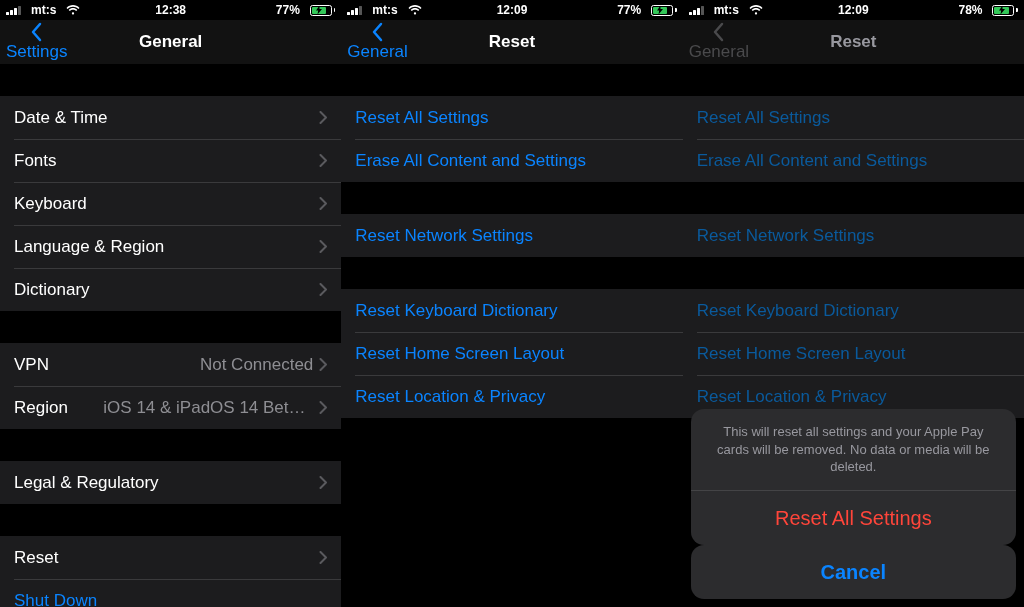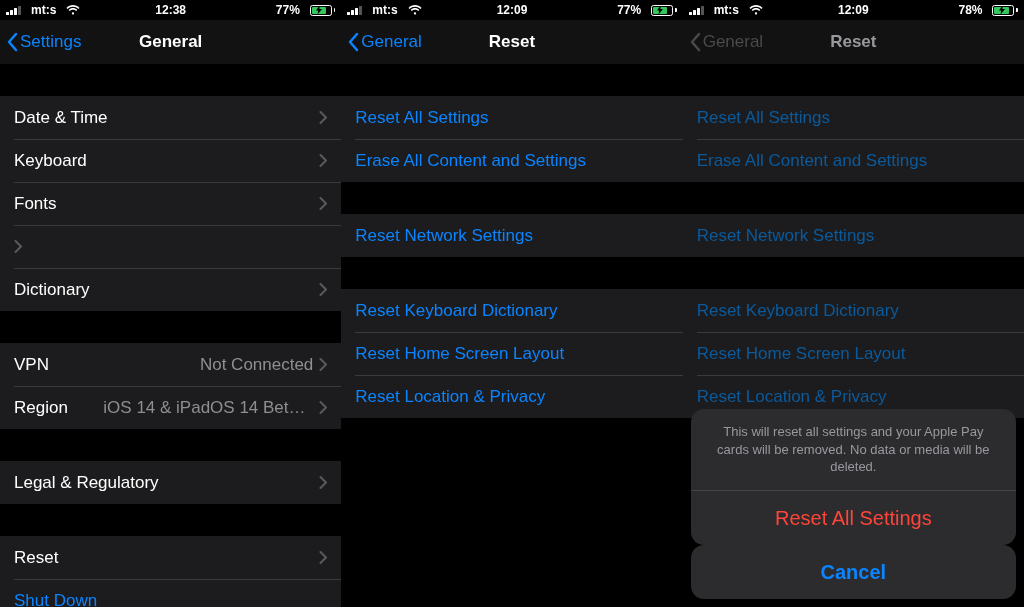--- a/index.html
+++ b/index.html
@@ -18,21 +18,21 @@
   .signal-bars span:nth-child(4){height:9px; background:#555;}
   .wifi-icon svg { display:block; }
   .battery { display:flex; align-items:center; gap:2px; }
   .battery-body { width: 22px; height: 11px; border: 1px solid #fff; border-radius: 2.5px; position: relative; padding:1px; }
   .battery-fill { height: 100%; background: #34c759; border-radius:1px; position:relative; display:flex; align-items:center; justify-content:center;}
   .battery-cap { width: 1.5px; height: 4px; background: #fff; border-radius: 0 1px 1px 0; }
   .bolt { position:absolute; left:50%; top:50%; transform:translate(-50%,-50%); }
 
   
   .nav-bar { height: 44px; display: flex; align-items: center; justify-content: center; position: relative; background: #121212; }
-  .nav-back { position: absolute; left: 6px; display: flex; align-items: center; color: #0a84ff; font-size: 17px; cursor:pointer; }
+  .nav-back { position: absolute; left: 6px; display: flex; align-items: center; color: #0a84ff; font-size: 17px; cursor:pointer;flex-direction:column; }
   .nav-back.dim { color: #4a4a4c; }
   .nav-back svg { margin-right: 2px; }
   .nav-title { font-size: 17px; font-weight: 600; color: #fff; }
   .nav-title.dim { color: #98989f; }
 
   .content { height: calc(607px - 64px); overflow: hidden; }
 
   
   .group { margin-top: 32px; }
   .group.first { margin-top: 32px; }
@@ -100,32 +100,33 @@
   </div>
   <div class="content" id="content-0">
       <div class="group first">
         <div class="row">
           <span class="row-label">Date &amp; Time</span>
           <svg class="chev" width="8" height="13" viewBox="0 0 8 13">
             <path d="M1.5 1L7 6.5 1.5 12" stroke="#5a5a5e" stroke-width="2" fill="none" stroke-linecap="round" stroke-linejoin="round"></path>
           </svg>
         </div>
         <div class="row">
+          <span class="row-label">Fonts</span>
+          <svg class="chev" width="8" height="13" viewBox="0 0 8 13">
+            <path d="M1.5 1L7 6.5 1.5 12" stroke="#5a5a5e" stroke-width="2" fill="none" stroke-linecap="round" stroke-linejoin="round"></path>
+          </svg>
+        </div>
+        <div class="row">
           <span class="row-label">Keyboard</span>
           <svg class="chev" width="8" height="13" viewBox="0 0 8 13">
             <path d="M1.5 1L7 6.5 1.5 12" stroke="#5a5a5e" stroke-width="2" fill="none" stroke-linecap="round" stroke-linejoin="round"></path>
           </svg>
         </div>
         <div class="row">
-          <span class="row-label">Fonts</span>
-          <svg class="chev" width="8" height="13" viewBox="0 0 8 13">
-            <path d="M1.5 1L7 6.5 1.5 12" stroke="#5a5a5e" stroke-width="2" fill="none" stroke-linecap="round" stroke-linejoin="round"></path>
-          </svg>
-        </div>
-        <div class="row">
+          <span class="row-label">Language &amp; Region</span>
           <svg class="chev" width="8" height="13" viewBox="0 0 8 13">
             <path d="M1.5 1L7 6.5 1.5 12" stroke="#5a5a5e" stroke-width="2" fill="none" stroke-linecap="round" stroke-linejoin="round"></path>
           </svg>
         </div>
         <div class="row">
           <span class="row-label">Dictionary</span>
           <svg class="chev" width="8" height="13" viewBox="0 0 8 13">
             <path d="M1.5 1L7 6.5 1.5 12" stroke="#5a5a5e" stroke-width="2" fill="none" stroke-linecap="round" stroke-linejoin="round"></path>
           </svg>
         </div>

